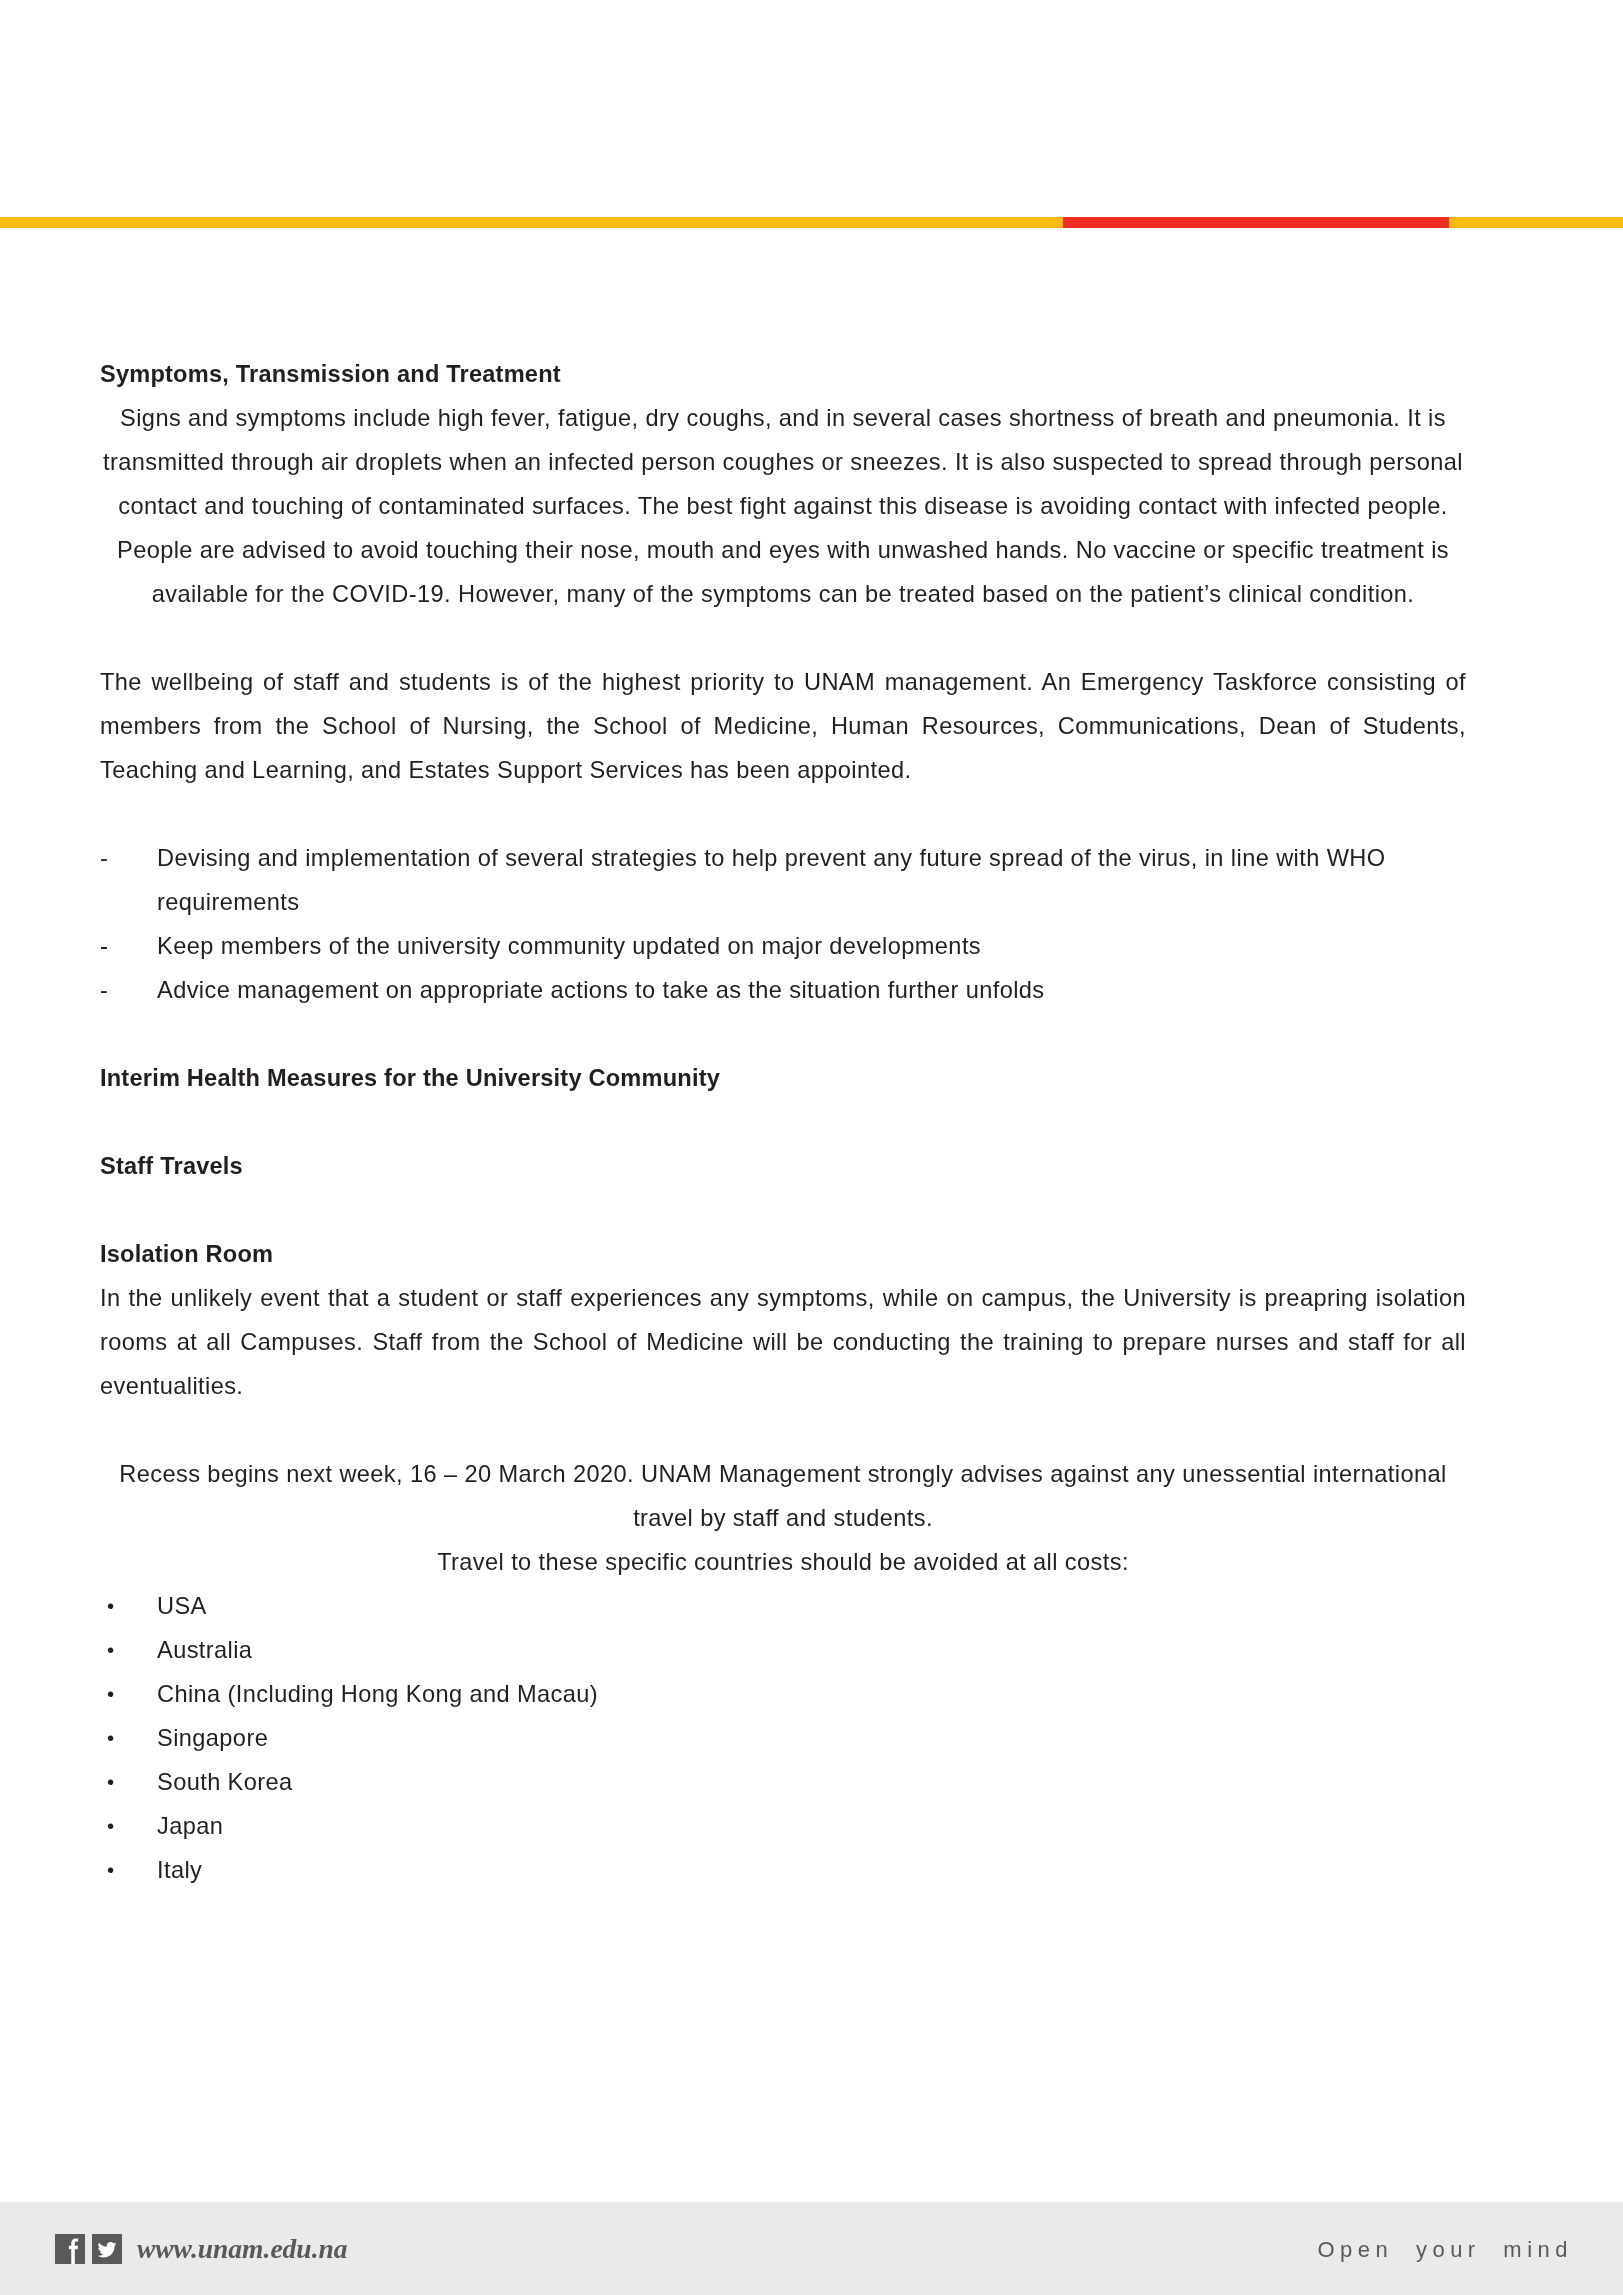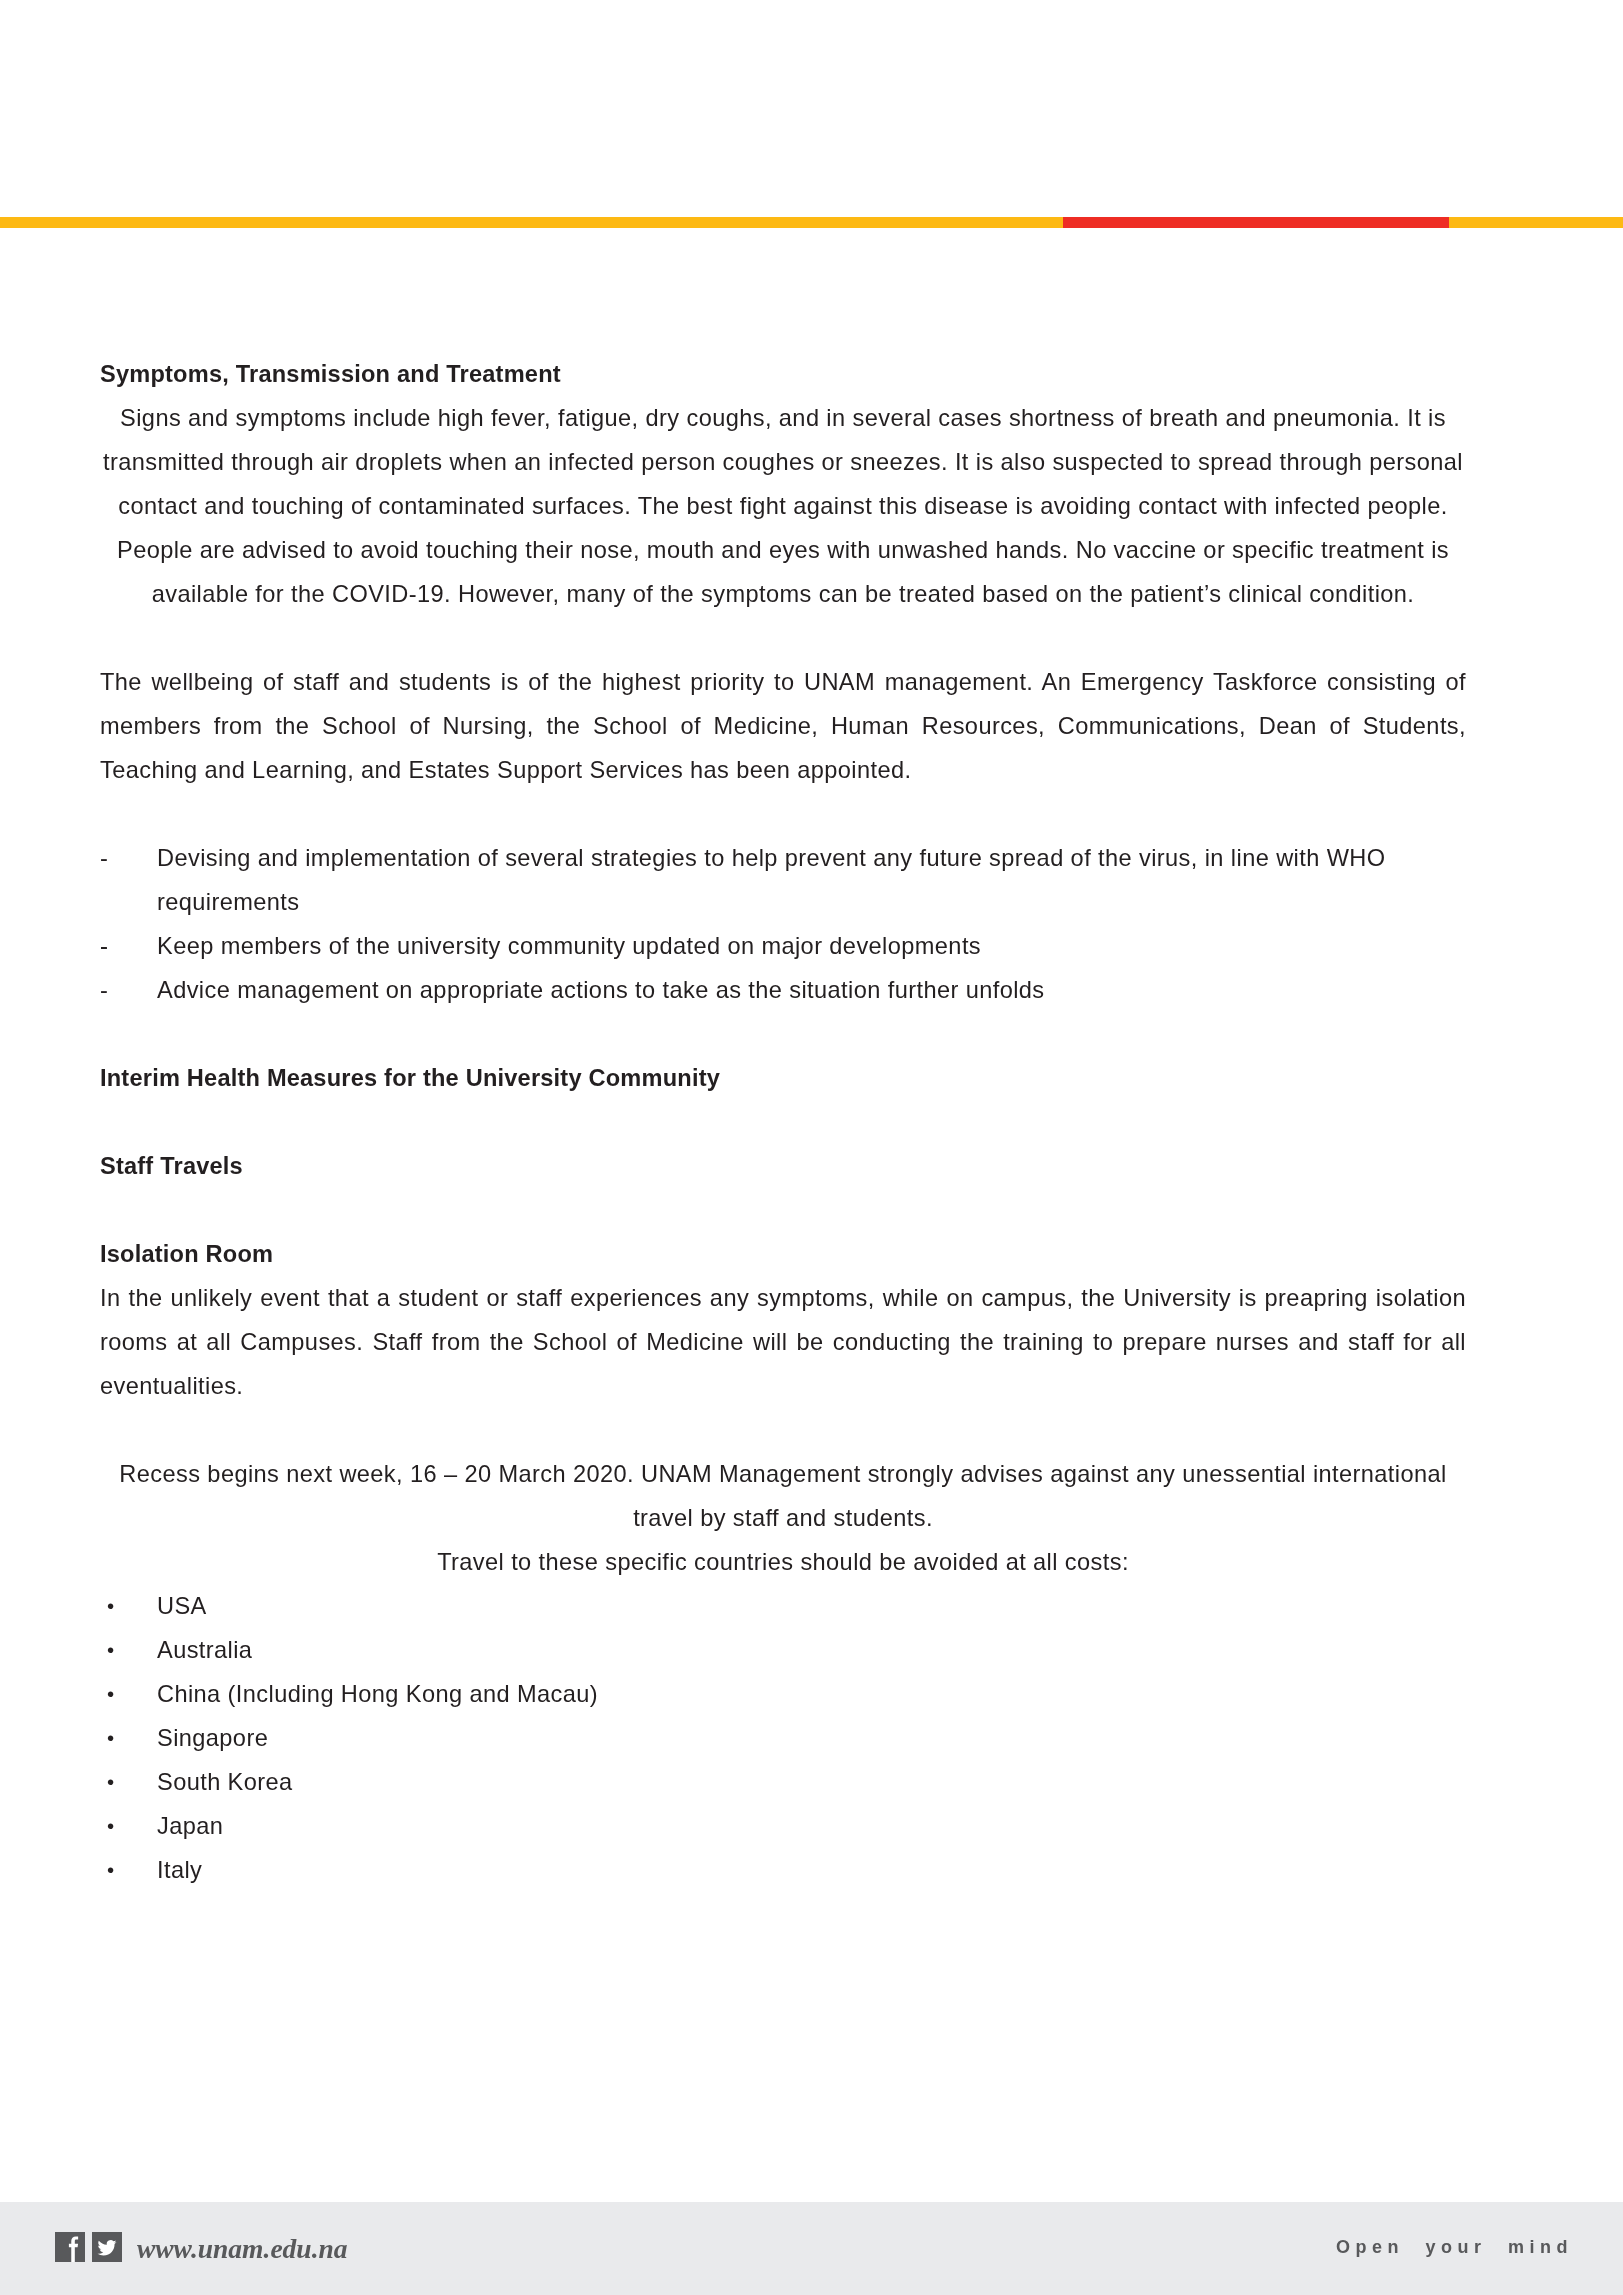--- a/index.html
+++ b/index.html
@@ -51,44 +51,43 @@
   .country-item{position:relative;padding-left:57px;}
   .country-item .marker{position:absolute;left:7px;top:0;font-size:20.4px;}
   
   .footer{
     position:absolute;left:0;bottom:0;
     width:1623px;height:93px;
     background:var(--footer-bg);
   }
   .footer-left{
     position:absolute;left:55px;top:30px;
-    display:flex;
+    display:flex;align-items:center;
   }
   .icon-box{
     display:block;width:30px;height:30px;
     background:var(--footer-fg);
     margin-right:7px;
     overflow:hidden;
   }
   .icon-box svg{display:block;width:30px;height:30px;}
   .website{
     margin-left:7.9px;
     font-family:"Liberation Serif","DejaVu Serif",serif;
     font-style:italic;font-weight:600;
     font-size:27.5px;line-height:33px;
     color:var(--footer-fg);
     text-decoration:none;
   }
   .slogan{
     position:absolute;right:50px;top:35px;
-    font-size:18px;
+    font-size:22px;
     letter-spacing:5.5px;
     word-spacing:11px;
     color:var(--footer-fg);
-    font-weight:bold;
   }
 </style>
 </head>
 <body>
 
 <div class="page">
 
   <div class="stripe">
     <div class="stripe-red"></div>
   </div>

